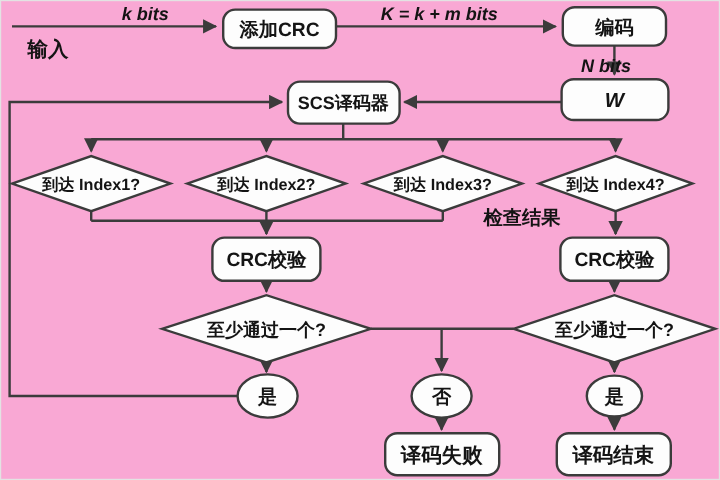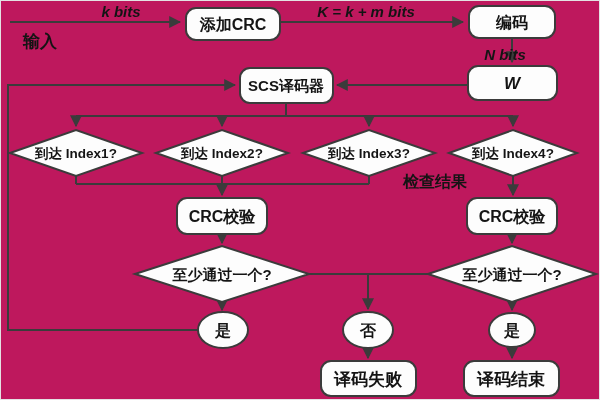--- a/index.html
+++ b/index.html
@@ -1,19 +1,19 @@
 <!DOCTYPE html>
 <html><head>
 <meta charset="utf-8">
 <style>
   html,body { margin:0; padding:0; background:#ffffff; }
   .canvas {
     position:relative;
     width:600px; height:400px;
-    background:#be185d;
+    background:#f9a8d4;
     font-family:"Liberation Sans", sans-serif;
     overflow:hidden;
     text-decoration:underline;
   }
   svg { display:block; }
   .shape  { fill:#fdfdfd; stroke:#3b3b3b; stroke-width:2; }
   .edge   { fill:none; stroke:#3b3b3b; stroke-width:2; }
   .txt {
     font-family:"Liberation Sans", sans-serif;
     font-weight:bold;

